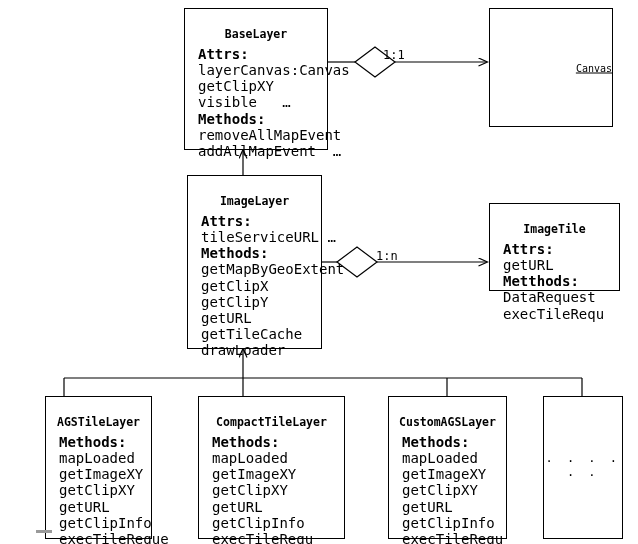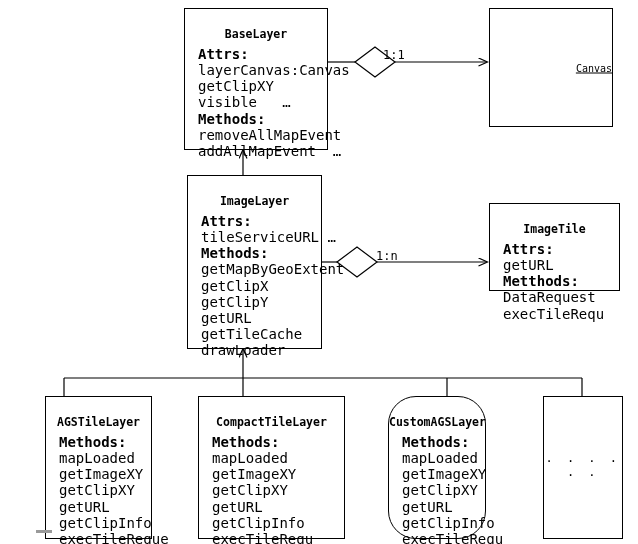--- a/index.html
+++ b/index.html
@@ -206,21 +206,21 @@
       <div class="row section">Methods:</div>
       <div class="row">mapLoaded</div>
       <div class="row">getImageXY</div>
       <div class="row">getClipXY</div>
       <div class="row">getURL</div>
       <div class="row">getClipInfo</div>
       <div class="row">execTileRequ</div>
     </div>
   </div>
 
-  <div class="uml-box" style="left:388px; top:396px; width:98px; height:143px;border-radius:28px;">
+  <div class="uml-box" style="left:388px; top:396px; width:119px; height:143px;">
     <div class="box-title">CustomAGSLayer</div>
     <div class="box-body">
       <div class="row section">Methods:</div>
       <div class="row">mapLoaded</div>
       <div class="row">getImageXY</div>
       <div class="row">getClipXY</div>
       <div class="row">getURL</div>
       <div class="row">getClipInfo</div>
       <div class="row">execTileRequ</div>
     </div>

